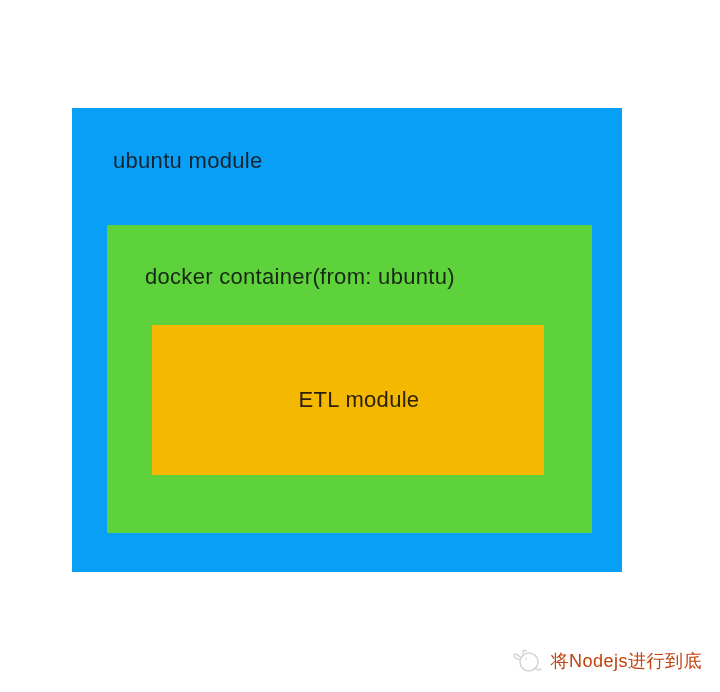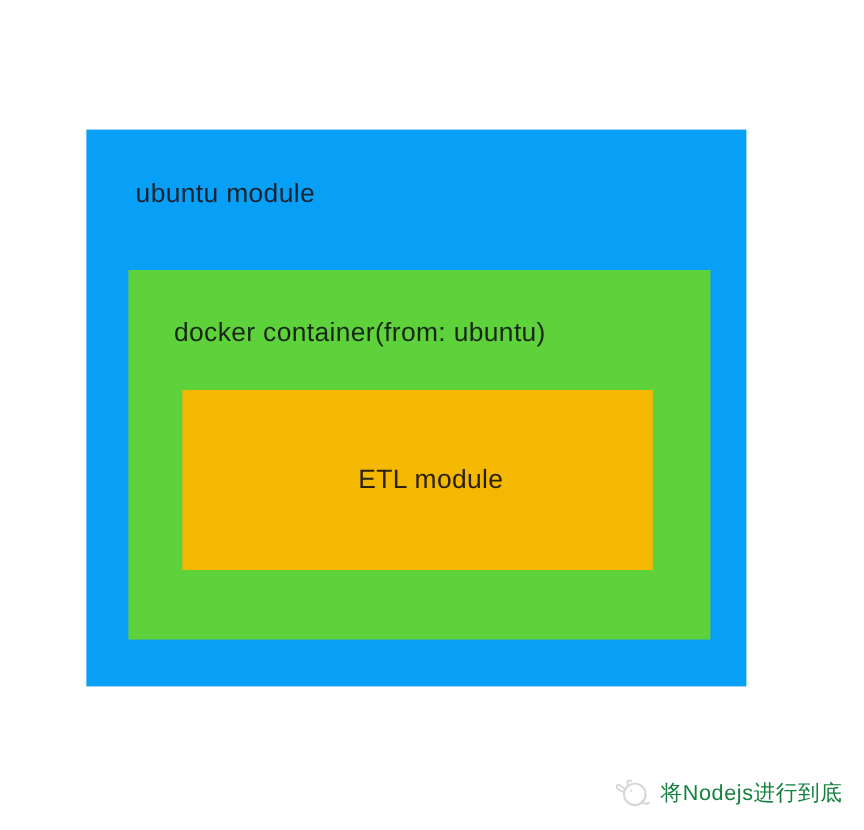--- a/index.html
+++ b/index.html
@@ -64,21 +64,21 @@
   .watermark {
     position: absolute;
     right: 18px;
     bottom: 16px;
     display: flex;
     align-items: center;
     gap: 5px;
   }
   .watermark-text {
     font-size: 18px;
-    color: #15803d;
+    color: #c2410c;
     text-shadow: 1px 1px 0 #ffffff;
     letter-spacing: 0.5px;
     white-space: nowrap;
   }
   .watermark-logo {
     width: 34px;
     height: 30px;
     flex: 0 0 auto;
   }
 </style>

